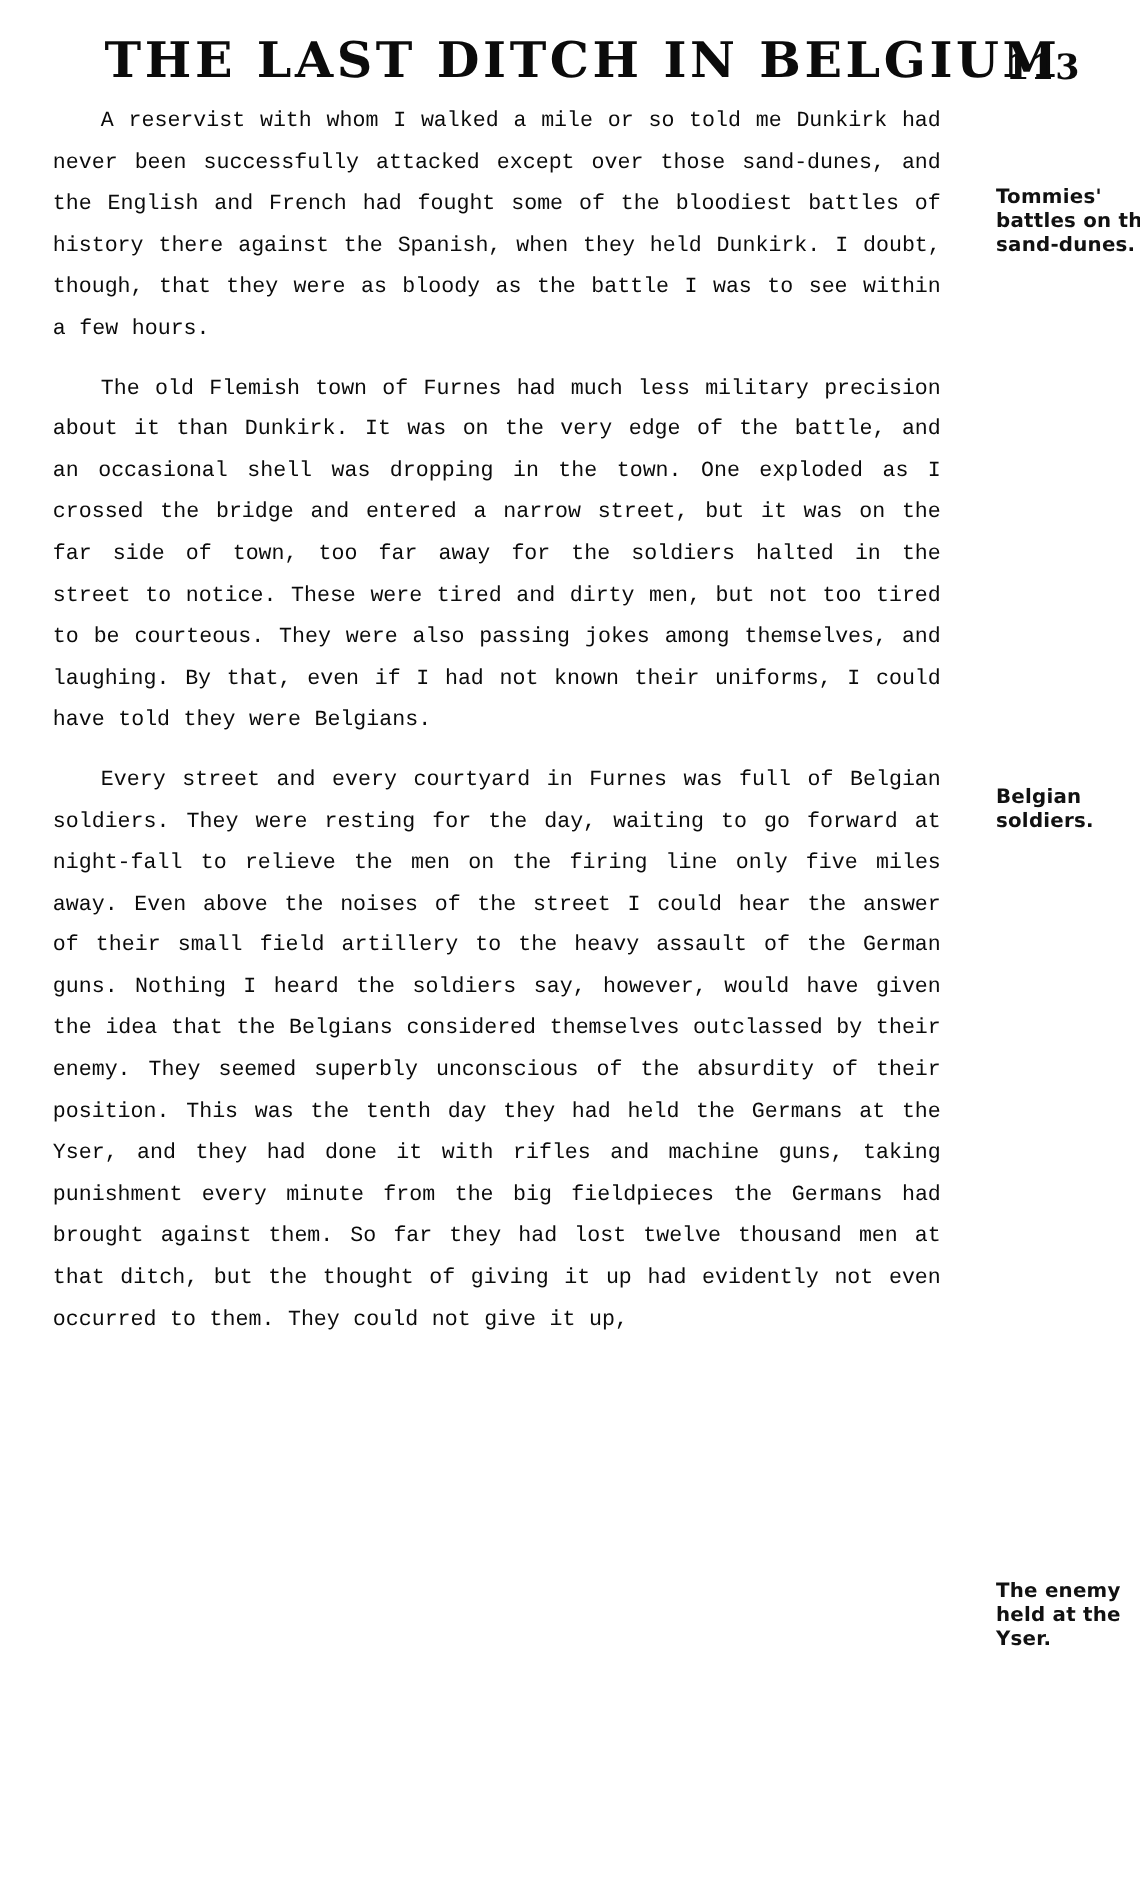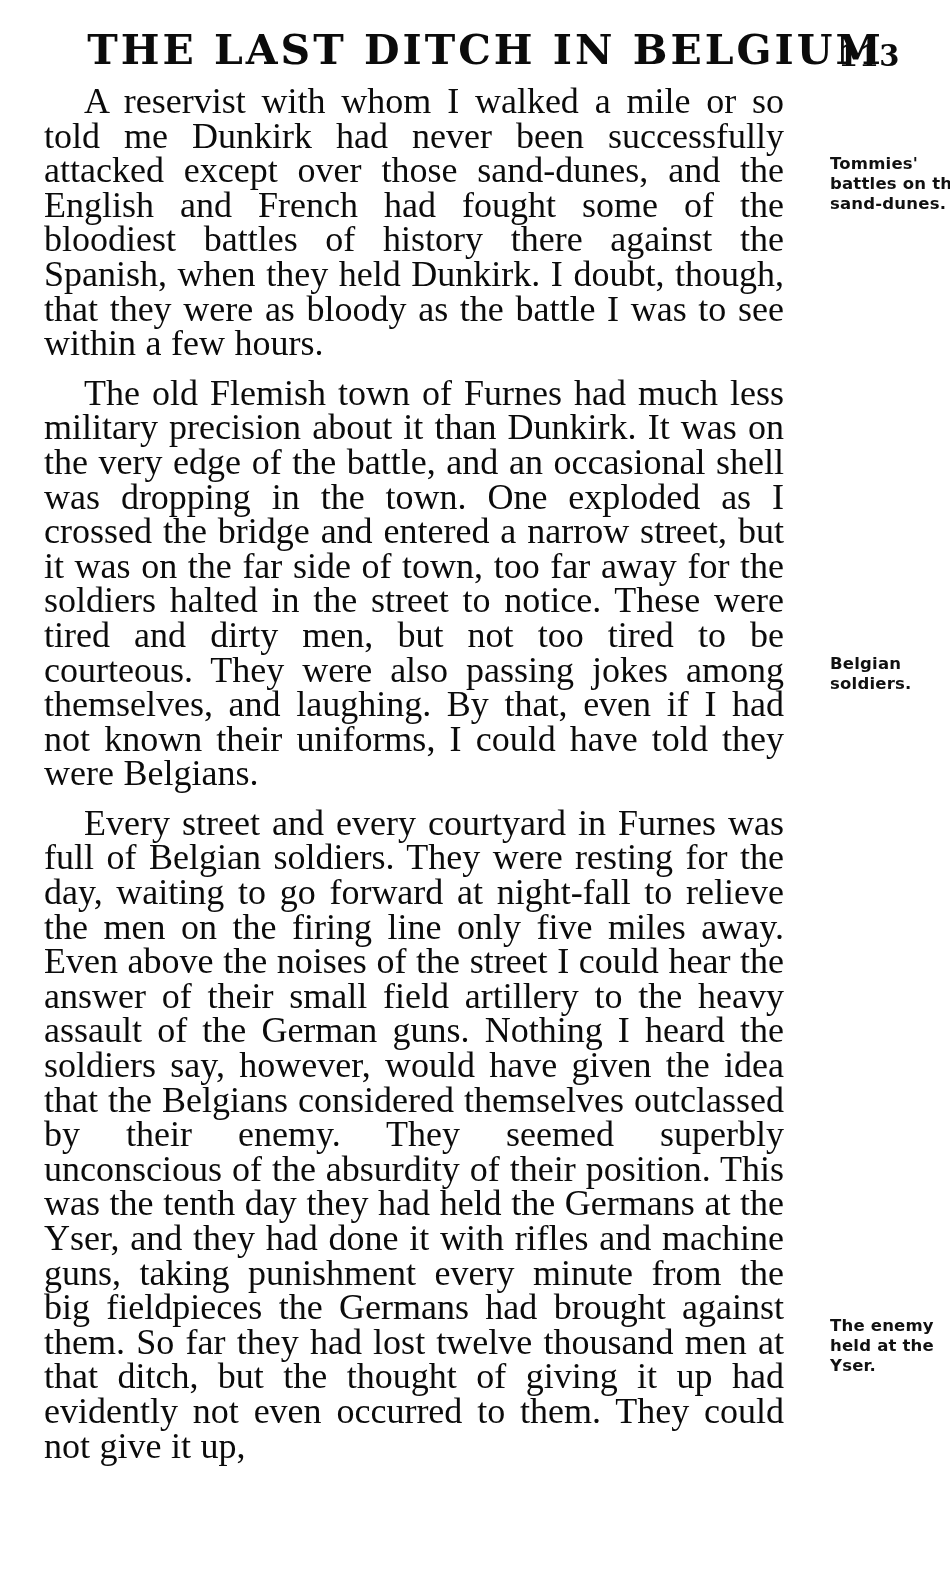--- a/index.html
+++ b/index.html
@@ -47,22 +47,22 @@
     font-size: 29px;
     font-weight: 700;
     letter-spacing: 0.5px;
   }
   
   .body-col {
     position: relative;
     width: 100%;
   }
   p.para {
-    font-family: Liberation Serif, serif;
-    font-size: 36px;
+    font-family: Liberation Mono, monospace;
+    font-size: 18px;
     line-height: 34.6px;
     text-align: justify;
     text-align-last: left;
     margin: 0;
     text-indent: 40px;
     -webkit-hyphens: none;
     hyphens: none;
     word-spacing: 0.5px;
   }
   p.para + p.para { margin-top: 15px; }

